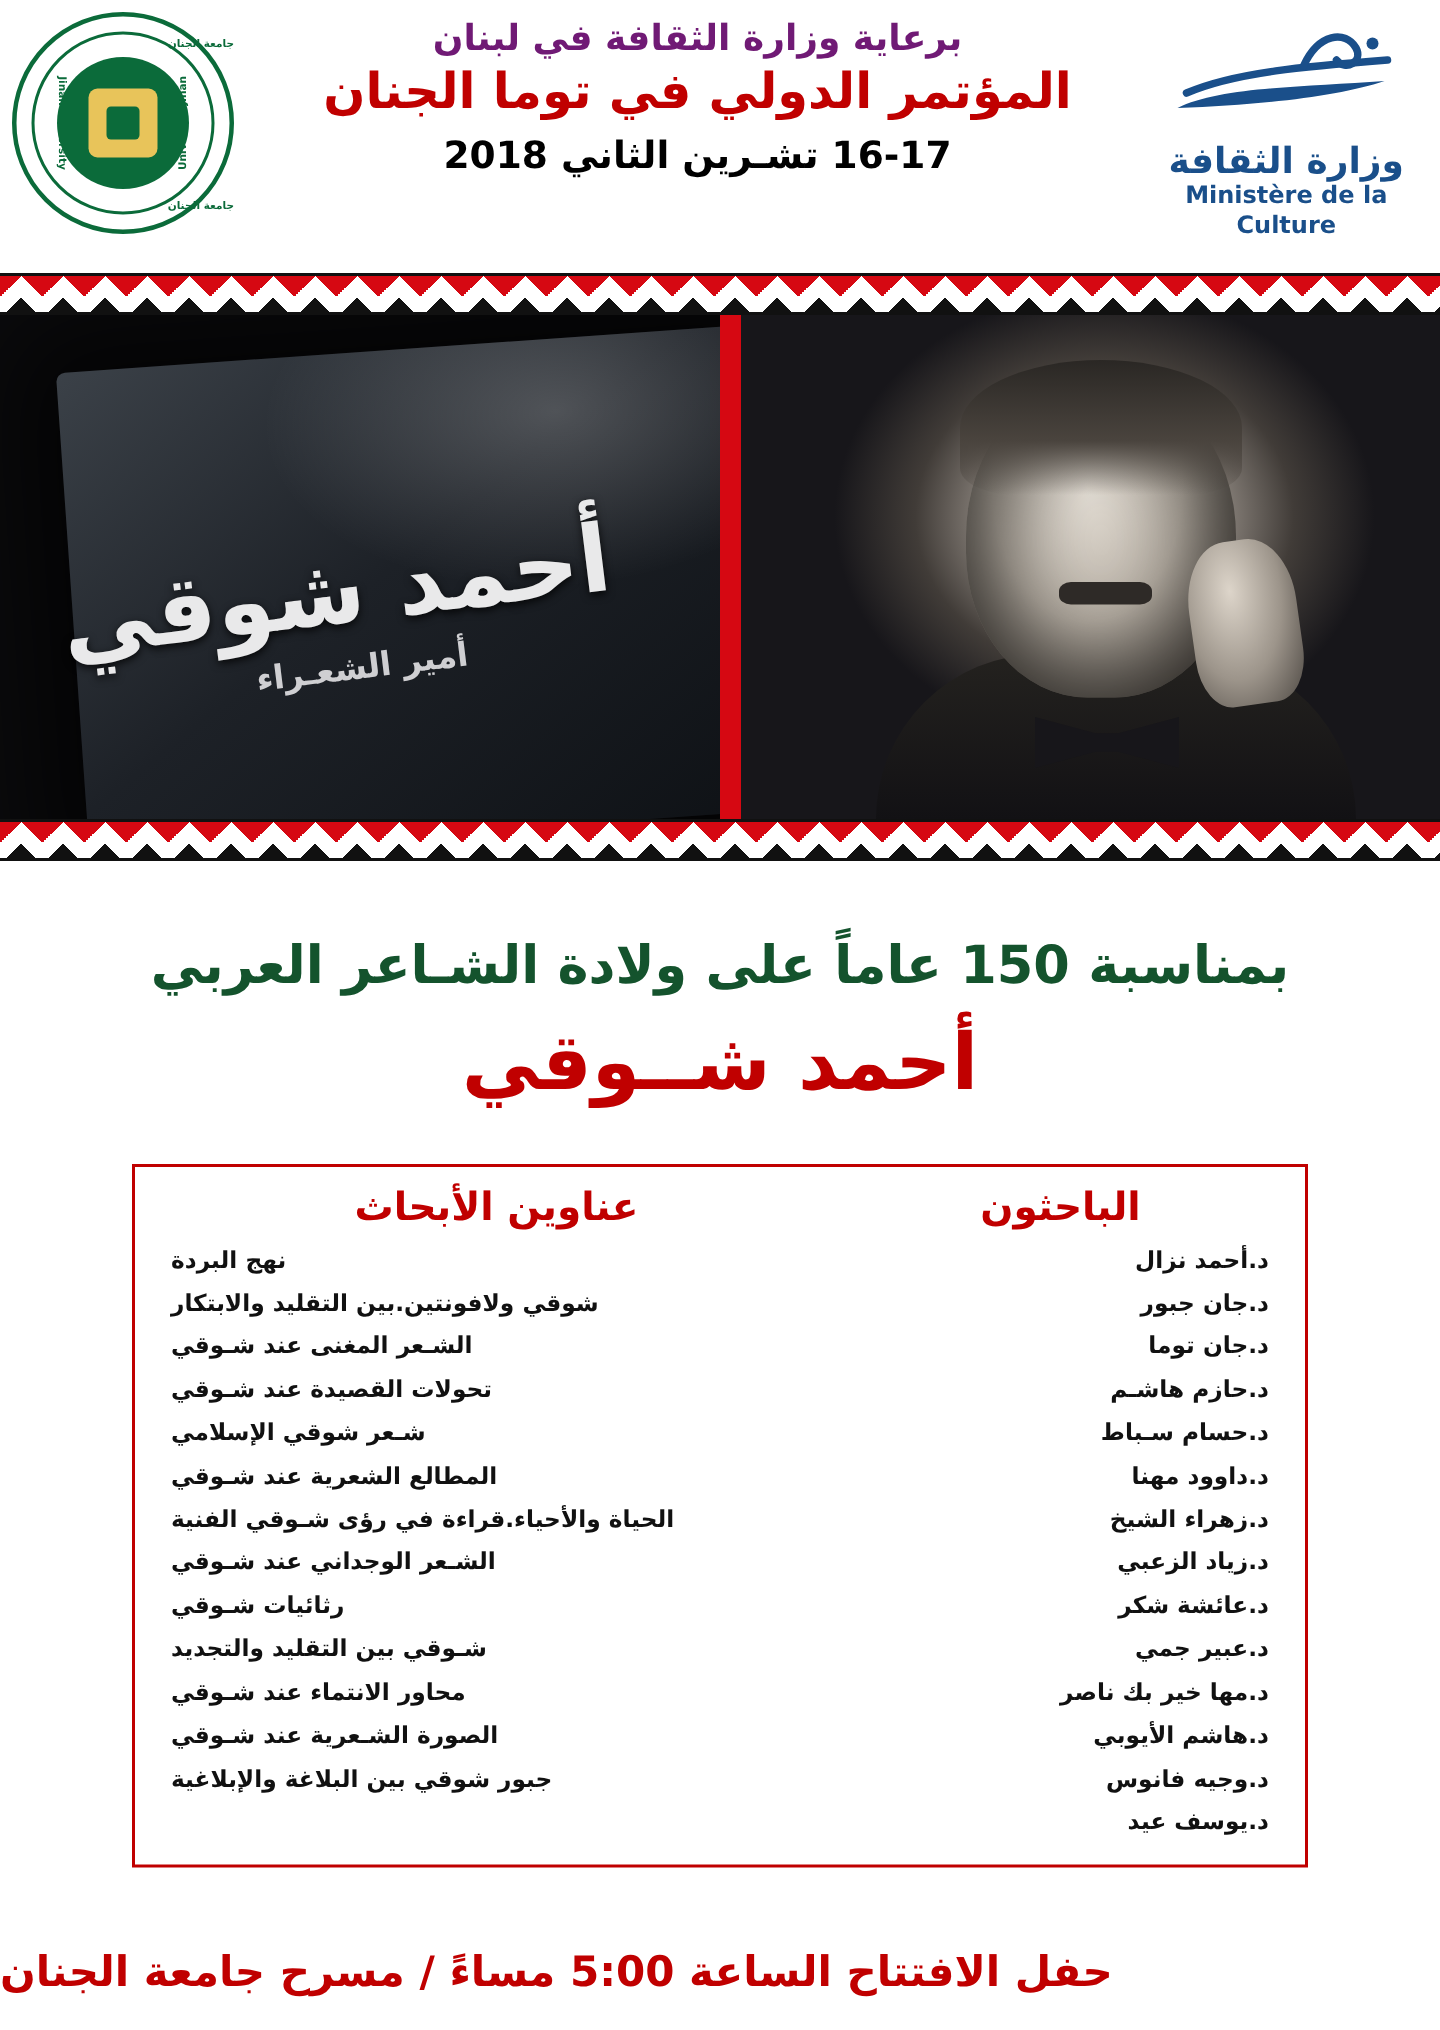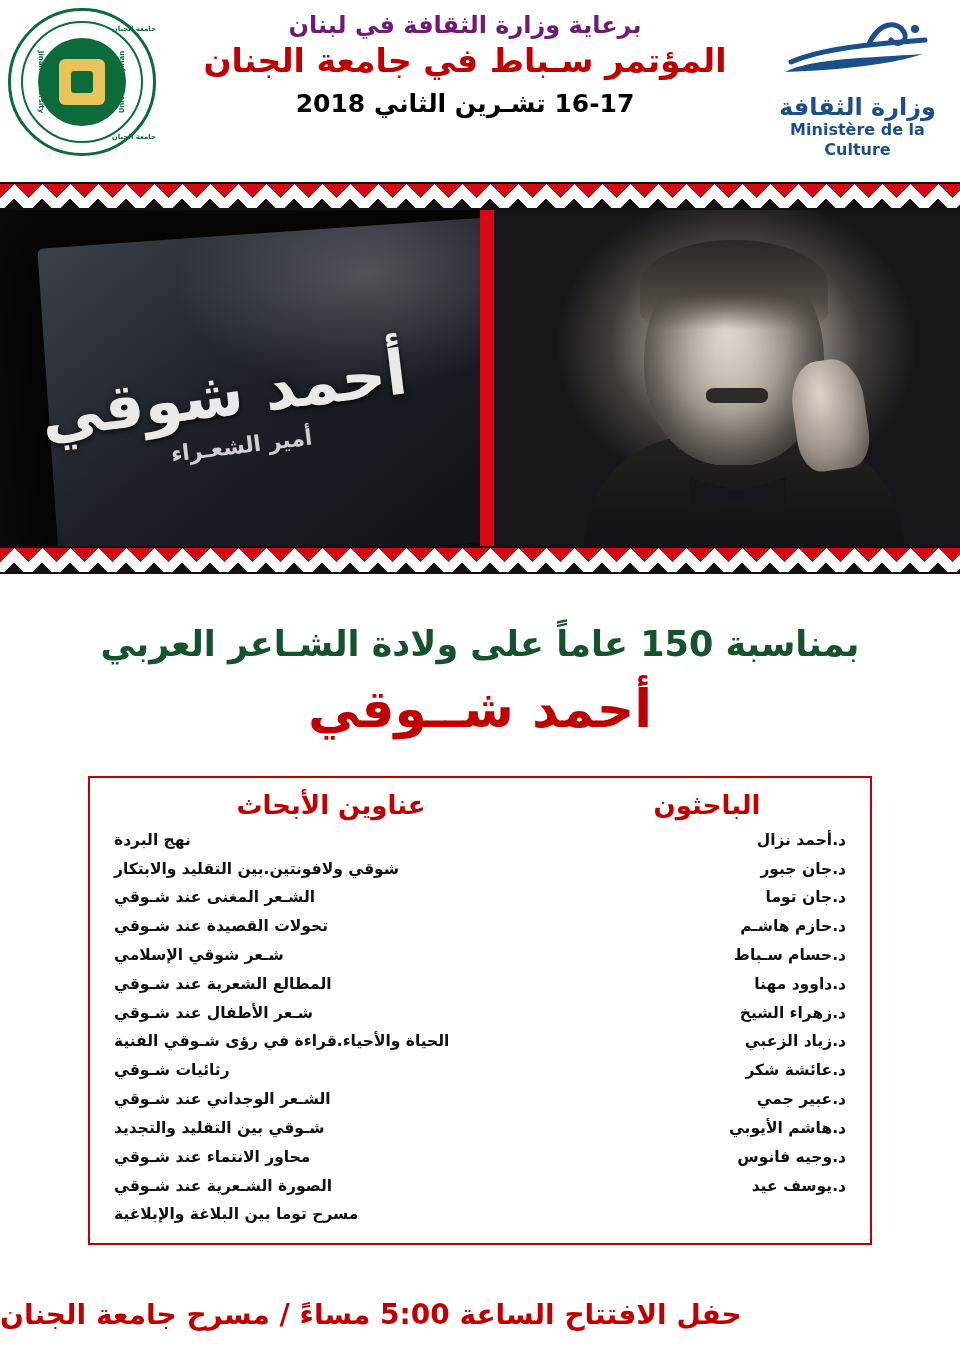--- a/index.html
+++ b/index.html
@@ -385,21 +385,21 @@
     <div class="txt-bottom">جامعة الجنان</div>
     <div class="side-l">Jinan University</div>
     <div class="side-r">Université Jinan</div>
     <div class="inner">
       <div class="crest"></div>
     </div>
   </div>
 
   <div class="title-block">
     <div class="l1">برعاية وزارة الثقافة في لبنان</div>
-    <div class="l2">المؤتمر سـباط في جامعة الجنان</div>
+    <div class="l2">المؤتمر الدولي في توما الجنان</div>
     <div class="l3">16-17 تشـرين الثاني 2018</div>
   </div>
 
   <div class="ministry">
     <div class="glyph">
       <svg width="170" height="78" viewBox="0 0 170 78" aria-hidden="true">
         <path d="M12 58 C40 44, 95 44, 150 40 C120 50, 70 56, 12 58 Z" fill="#1a4f8a"></path>
         <path d="M18 48 C50 34, 100 30, 152 26" stroke="#1a4f8a" stroke-width="5" fill="none" stroke-linecap="round"></path>
         <path d="M96 30 C106 8, 124 6, 131 18 C136 27, 124 34, 118 26" stroke="#1a4f8a" stroke-width="5" fill="none" stroke-linecap="round"></path>
         <circle cx="142" cy="15" r="4" fill="#1a4f8a"></circle>
@@ -447,39 +447,39 @@
       <li>د.أحمد نزال</li>
       <li>د.جان جبور</li>
       <li>د.جان توما</li>
       <li>د.حازم هاشـم</li>
       <li>د.حسام سـباط</li>
       <li>د.داوود مهنا</li>
       <li>د.زهراء الشيخ</li>
       <li>د.زياد الزعبي</li>
       <li>د.عائشة شكر</li>
       <li>د.عبير جمي</li>
+      <li>د.مها خير بك ناصر</li>
       <li>د.هاشم الأيوبي</li>
       <li>د.وجيه فانوس</li>
       <li>د.يوسف عيد</li>
     </ul>
   </div>
   <div class="col col-titles">
     <h3>عناوين الأبحاث</h3>
     <ul>
       <li>نهج البردة</li>
       <li>شوقي ولافونتين.بين التقليد والابتكار</li>
       <li>الشـعر المغنى عند شـوقي</li>
       <li>تحولات القصيدة عند شـوقي</li>
       <li>شـعر شوقي الإسلامي</li>
       <li>المطالع الشعرية عند شـوقي</li>
-      <li>شـعر الأطفال عند شـوقي</li>
       <li>الحياة والأحياء.قراءة في رؤى شـوقي الفنية</li>
+      <li>الشـعر الوجداني عند شـوقي</li>
       <li>رثائيات شـوقي</li>
-      <li>الشـعر الوجداني عند شـوقي</li>
       <li>شـوقي بين التقليد والتجديد</li>
       <li>محاور الانتماء عند شـوقي</li>
       <li>الصورة الشـعرية عند شـوقي</li>
-      <li>مسرح توما بين البلاغة والإبلاغية</li>
+      <li>جبور شوقي بين البلاغة والإبلاغية</li>
     </ul>
   </div>
 </div>
 
 <div class="footer">حفل الافتتاح الساعة 5:00 مساءً / مسرح جامعة الجنان</div>
 
 </body></html>

